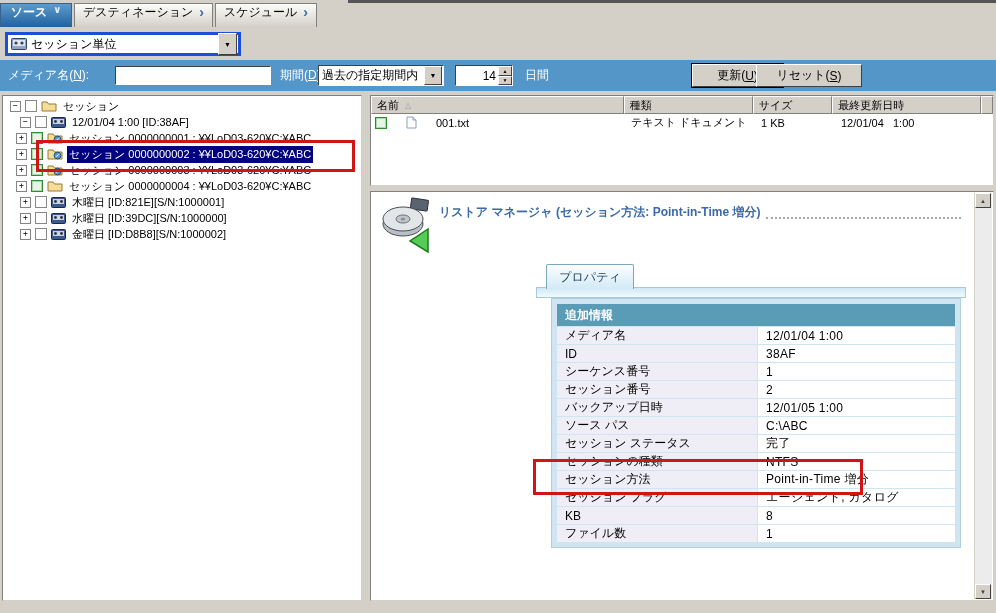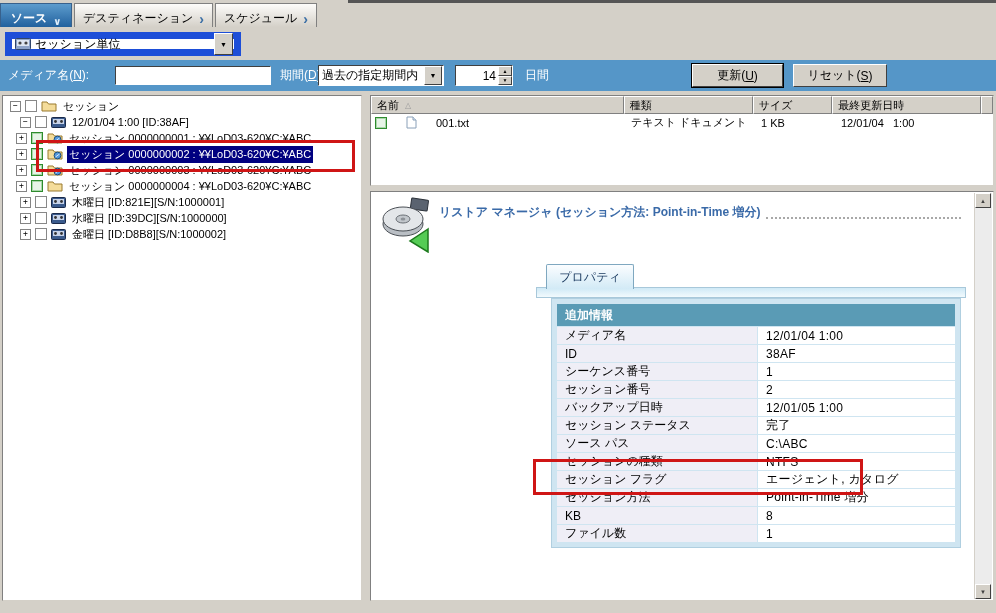--- a/index.html
+++ b/index.html
@@ -1,33 +1,33 @@
 <!DOCTYPE html>
 <html><head>
 <meta charset="utf-8">
 <style>
   html,body{margin:0;padding:0;}
   #app{position:relative;width:996px;height:613px;background:#d4d0c8;
        font-family:"Liberation Sans","DejaVu Sans",sans-serif;font-size:12px;color:#000;overflow:hidden;}
   
   .top-dark{position:absolute;left:348px;top:0;width:648px;height:3px;background:#555;}
   .tabs{position:absolute;left:0;top:2px;height:25px;display:flex;align-items:flex-end;}
-  .tab{height:24px;display:flex;align-items:flex-end;justify-content:center;gap:6px;
+  .tab{height:24px;display:flex;align-items:flex-start;justify-content:center;gap:6px;
        padding:0 8px;box-sizing:border-box;cursor:pointer;
        border:1px solid #808080;border-bottom:none;
        background:linear-gradient(180deg,#fdfcfa,#d4d0c8);}
   .tab.sel{width:72px;background:linear-gradient(180deg,#5d9ccd,#21619e);
        color:#fff;font-weight:bold;border-color:#38618c;}
   .tab .chev{font-size:10px;font-weight:bold;}
   .tab.sel .chev::before{content:"∨";color:#dfeefb;}
   .tab:not(.sel) .chev::before{content:"›";color:#3a6ea5;font-size:14px;font-weight:bold;}
   .tab + .tab{margin-left:2px;}
   
   .combo{position:absolute;left:5px;top:32px;width:236px;height:24px;background:#fff;
-         border:7px solid #1d4ed8;display:flex;align-items:center;box-sizing:border-box;}
+         border:3px solid #1d4ed8;display:flex;align-items:center;box-sizing:border-box;}
   .combo .cicon{margin:0 4px 0 3px;display:flex;}
   .combo .ctext{flex:1;}
   .combo .carrow{width:17px;height:20px;margin-right:1px;background:#d4d0c8;
          border:1px solid;border-color:#fff #404040 #404040 #fff;
          display:flex;align-items:center;justify-content:center;}
   .combo .carrow::before{content:"▼";font-size:7px;color:#000;}
   
   .bluebar{position:absolute;left:0;top:60px;width:996px;height:31px;background:#5596c8;}
   .bluebar .lbl{position:absolute;top:0;height:31px;line-height:31px;color:#fff;}
   .tbox{position:absolute;background:#fff;border:1px solid;border-color:#404040 #fff #fff #404040;
@@ -49,21 +49,21 @@
   .spinbtn{flex:1;background:#d4d0c8;border:1px solid;border-color:#fff #404040 #404040 #fff;
         display:flex;align-items:center;justify-content:center;}
   .spinbtn.up::before{content:"▲";font-size:5px;}
   .spinbtn.dn::before{content:"▼";font-size:5px;}
   .wbtn{position:absolute;top:4px;height:23px;background:#d4d0c8;
         border:1px solid;border-color:#fff #404040 #404040 #fff;
         font:12px "Liberation Sans",sans-serif;display:flex;align-items:center;justify-content:center;
         box-sizing:border-box;cursor:pointer;}
   .wbtn.default{box-shadow:0 0 0 1px #000;}
   .btn-update{left:692px;width:91px;}
-  .btn-reset{left:793px;width:94px;}
+  .btn-reset{left:756px;width:106px;}
   
   .tree-panel{position:absolute;left:2px;top:95px;width:360px;height:506px;background:#fff;
         border:1px solid;border-color:#808080 #d4d0c8 #d4d0c8 #808080;box-sizing:border-box;
         overflow:hidden;font-size:11px;}
   .trow{height:16px;display:flex;align-items:center;white-space:nowrap;}
   .trow.lvl0{padding-left:7px;} .trow.lvl1{padding-left:17px;} .trow.lvl2{padding-left:13px;}
   .exp{width:9px;height:9px;border:1px solid #848484;background:#fff;margin-right:4px;
         display:inline-flex;align-items:center;justify-content:center;
         font:8px/8px "DejaVu Sans Mono",monospace;flex:none;cursor:pointer;}
   .exp.minus::before{content:"−";} .exp.plus::before{content:"+";}
@@ -361,38 +361,38 @@
         </div>
       <div class="irow">
           <div class="ilabel">セッション番号</div>
           <div class="ivalue">2</div>
         </div>
       <div class="irow">
           <div class="ilabel">バックアップ日時</div>
           <div class="ivalue">12/01/05 1:00</div>
         </div>
       <div class="irow">
+          <div class="ilabel">ソース パス</div>
+          <div class="ivalue">C:\ABC</div>
+        </div>
+      <div class="irow">
           <div class="ilabel">セッション ステータス</div>
           <div class="ivalue">完了</div>
         </div>
       <div class="irow">
-          <div class="ilabel">ソース パス</div>
-          <div class="ivalue">C:\ABC</div>
-        </div>
-      <div class="irow">
           <div class="ilabel">セッションの種類</div>
           <div class="ivalue">NTFS</div>
         </div>
       <div class="irow">
+          <div class="ilabel">セッション方法</div>
+          <div class="ivalue">Point-in-Time 増分</div>
+        </div>
+      <div class="irow">
           <div class="ilabel">セッション フラグ</div>
           <div class="ivalue">エージェント, カタログ</div>
-        </div>
-      <div class="irow">
-          <div class="ilabel">セッション方法</div>
-          <div class="ivalue">Point-in-Time 増分</div>
         </div>
       <div class="irow">
           <div class="ilabel">KB</div>
           <div class="ivalue">8</div>
         </div>
       <div class="irow">
           <div class="ilabel">ファイル数</div>
           <div class="ivalue">1</div>
         </div>
     </div>

